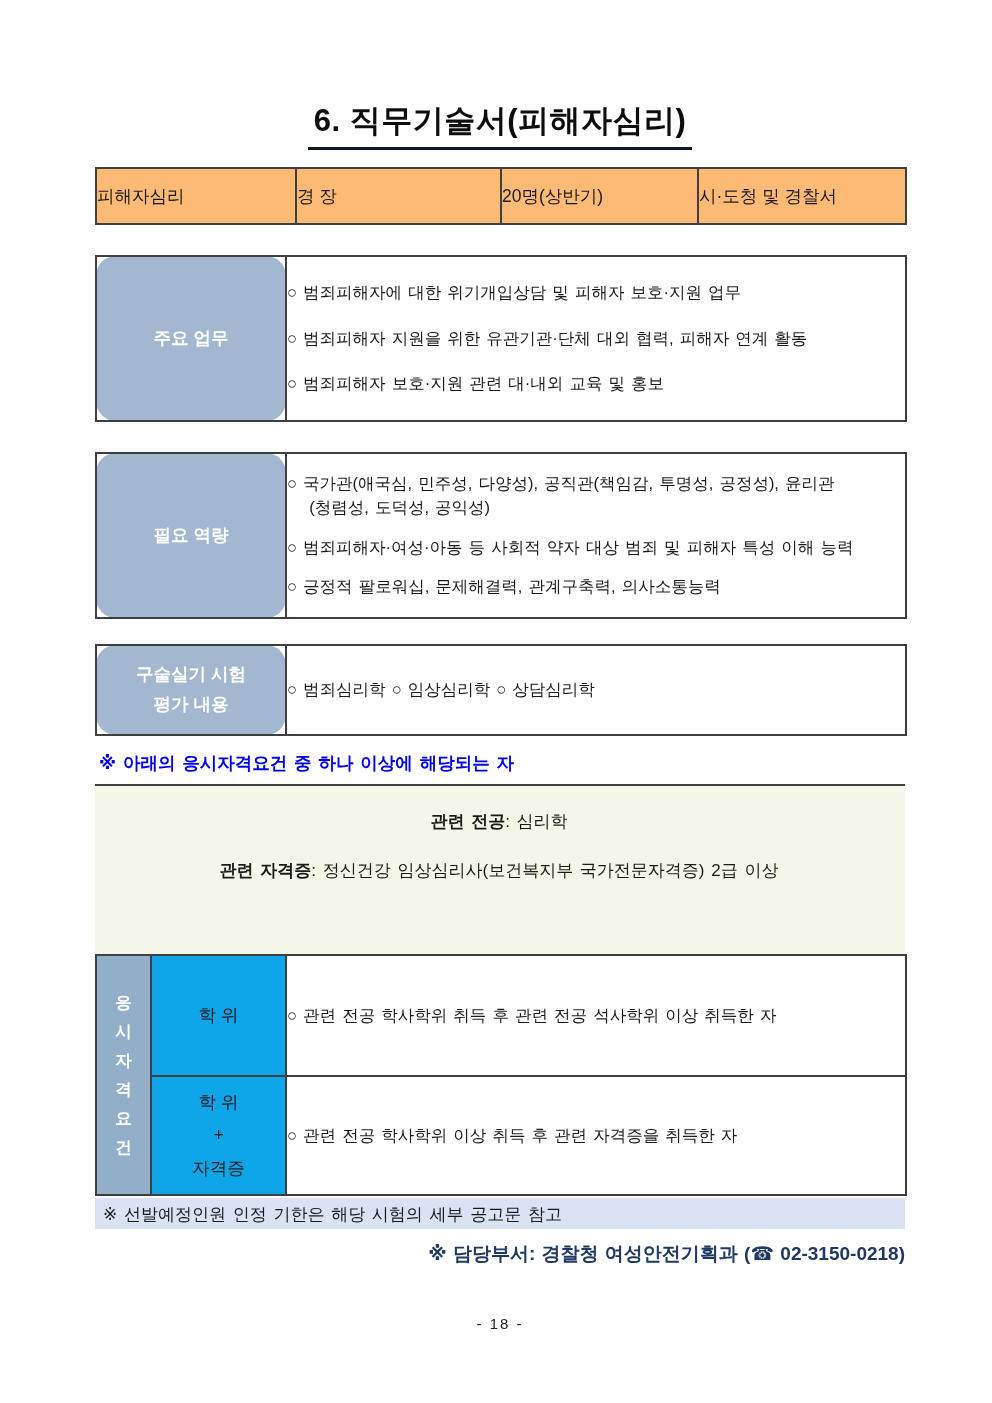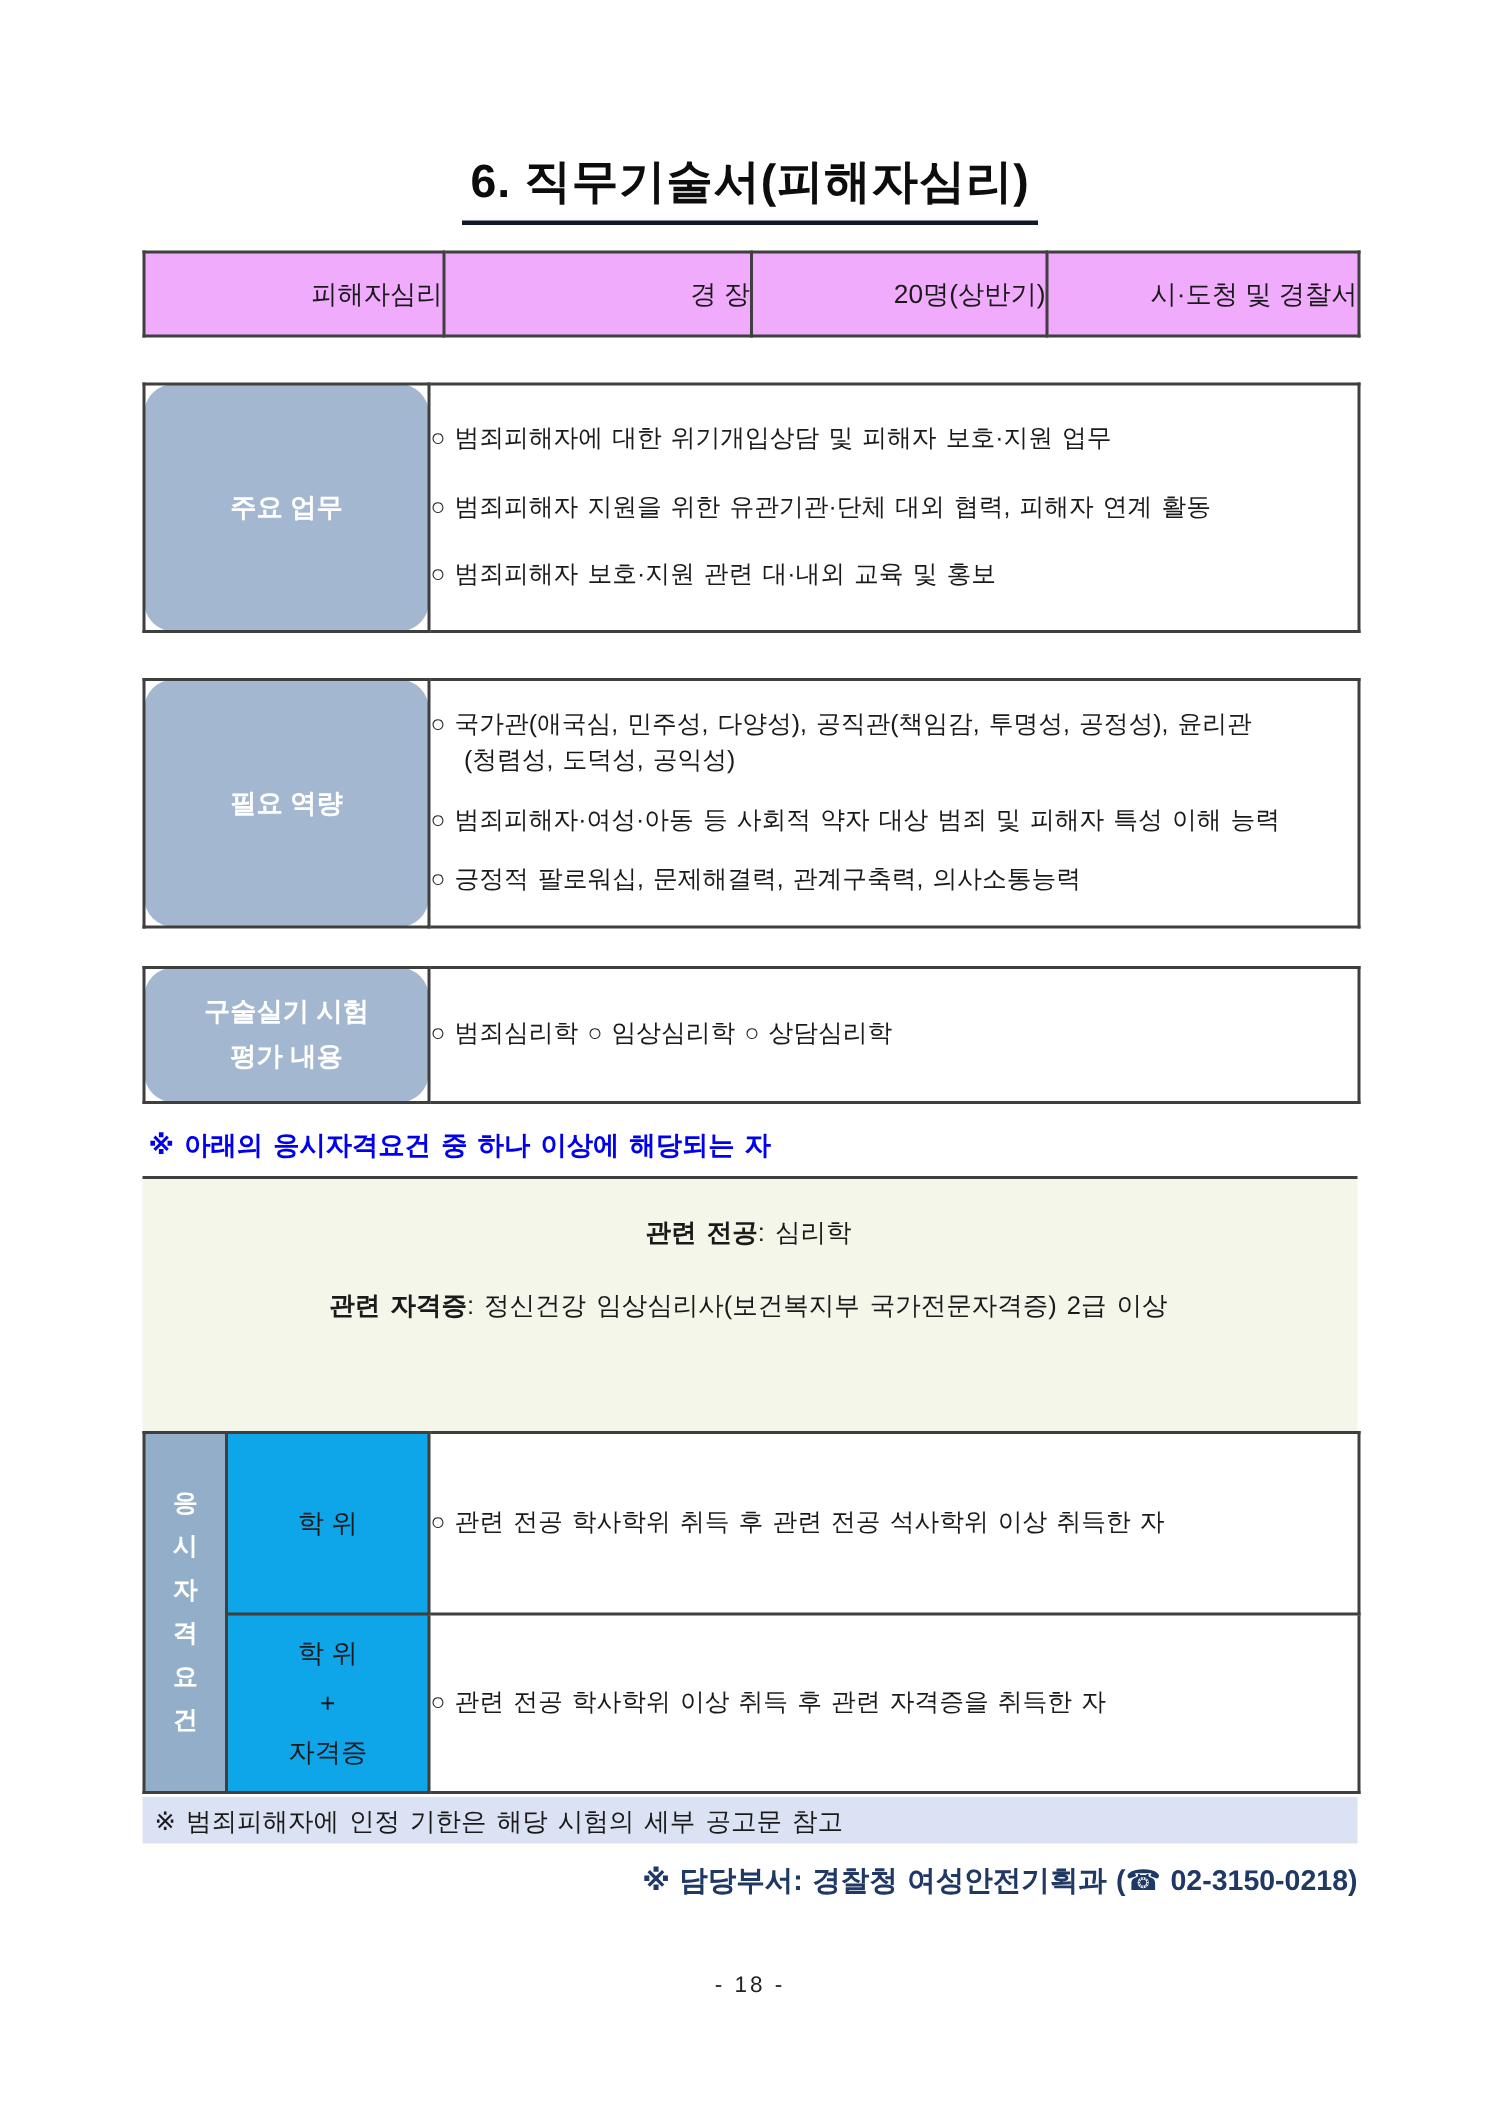--- a/index.html
+++ b/index.html
@@ -27,21 +27,21 @@
 
   .hdr {
     background: #a3b8d0; color: #ffffff;
     font-weight: bold; font-size: 17px;
     text-align: center; vertical-align: middle;
     line-height: 1.45;
   }
   .preline { white-space: pre-line; }
 
   .cell-plain {
-    background: #f0abfc; text-align: right; vertical-align: middle;
+    background: #fdba74; text-align: left; vertical-align: middle;
     font-size: 17.5px;
     margin-top: 20px;
   }
 
   .label-cell {
     background: #a3b8d0; color: #ffffff;
     font-weight: bold; font-size: 17.5px;
     text-align: center; vertical-align: middle;
     white-space: pre-line; line-height: 1.7; border-radius: 20px;
   }
@@ -226,19 +226,19 @@
       <td class="qtype">학 위
 +
 자격증</td>
       <td class="content-cell">
         <div class="bullet">○ 관련 전공 학사학위 이상 취득 후 관련 자격증을 취득한 자</div>
       </td>
     </tr>
   </tbody>
     </table>
 
-  <div class="validity-bar">※ 범죄피해자에 인정 기한은 해당 시험의 세부 공고문 참고</div>
+  <div class="validity-bar">※ 선발예정인원 인정 기한은 해당 시험의 세부 공고문 참고</div>
 
   <div class="contact">※ 담당부서: 경찰청 여성안전기획과 (☎ 02-3150-0218)</div>
 
   <div class="pagenum">- 18 -</div>
 
 </div>
 
 </body></html>

